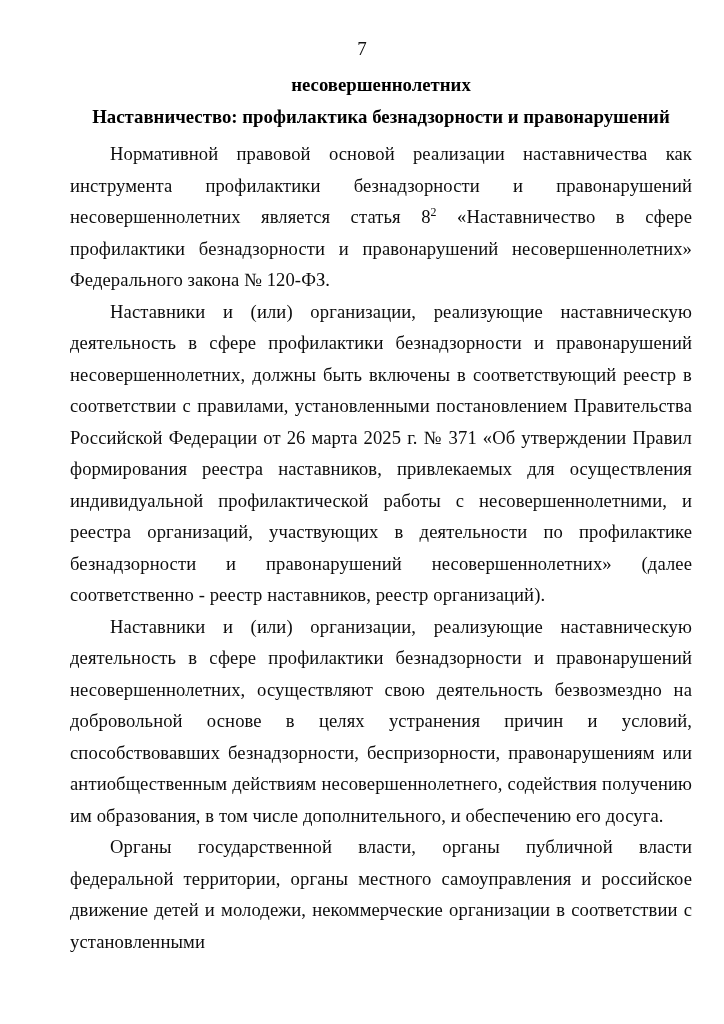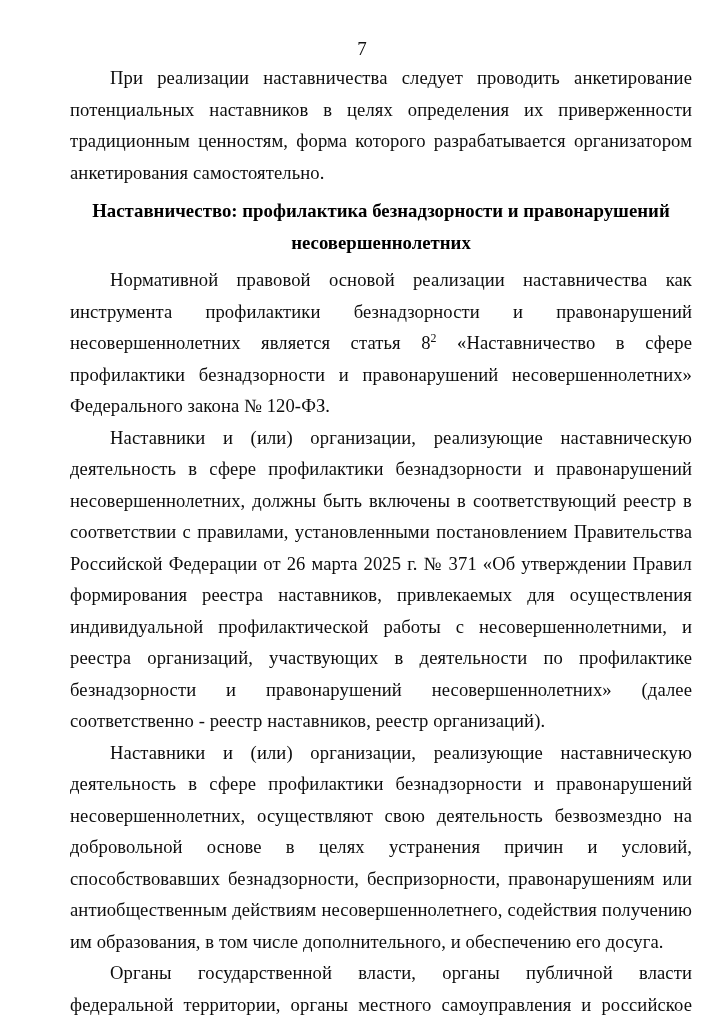--- a/index.html
+++ b/index.html
@@ -72,25 +72,24 @@
 </style>
 </head>
 <body>
 
 <div id="page">
 
   <div class="page-number">7</div>
 
   <div class="content">
 
-    <p class="para">При реализации наставничества следует проводить анкетирование потенциальных наставников в целях определения их приверженности традиционным ценностям, форма которого разрабатывается организатором анкетирования самостоятельно.</p>
 
     <h2 class="heading">
+      <span class="hline">несовершеннолетних</span>
       <span class="hline">Наставничество: профилактика безнадзорности и правонарушений</span>
-      <span class="hline">несовершеннолетних</span>
     </h2>
 
     <p class="para"><span>Нормативной правовой основой реализации наставничества как инструмента профилактики безнадзорности и правонарушений несовершеннолетних является статья 8</span><sup class="sup">2</sup><span> «Наставничество в сфере профилактики безнадзорности и правонарушений несовершеннолетних» Федерального закона № 120-ФЗ.</span></p>
 
     <p class="para">Наставники и (или) организации, реализующие наставническую деятельность в сфере профилактики безнадзорности и правонарушений несовершеннолетних, должны быть включены в соответствующий реестр в соответствии с правилами, установленными постановлением Правительства Российской Федерации от 26 марта 2025 г. № 371 «Об утверждении Правил формирования реестра наставников, привлекаемых для осуществления индивидуальной профилактической работы с несовершеннолетними, и реестра организаций, участвующих в деятельности по профилактике безнадзорности и правонарушений несовершеннолетних» (далее соответственно - реестр наставников, реестр организаций).</p>
 
     <p class="para">Наставники и (или) организации, реализующие наставническую деятельность в сфере профилактики безнадзорности и правонарушений несовершеннолетних, осуществляют свою деятельность безвозмездно на добровольной основе в целях устранения причин и условий, способствовавших безнадзорности, беспризорности, правонарушениям или антиобщественным действиям несовершеннолетнего, содействия получению им образования, в том числе дополнительного, и обеспечению его досуга.</p>
 
     <p class="para last-full">Органы государственной власти, органы публичной власти федеральной территории, органы местного самоуправления и российское движение детей и молодежи, некоммерческие организации в соответствии с установленными</p>
 

